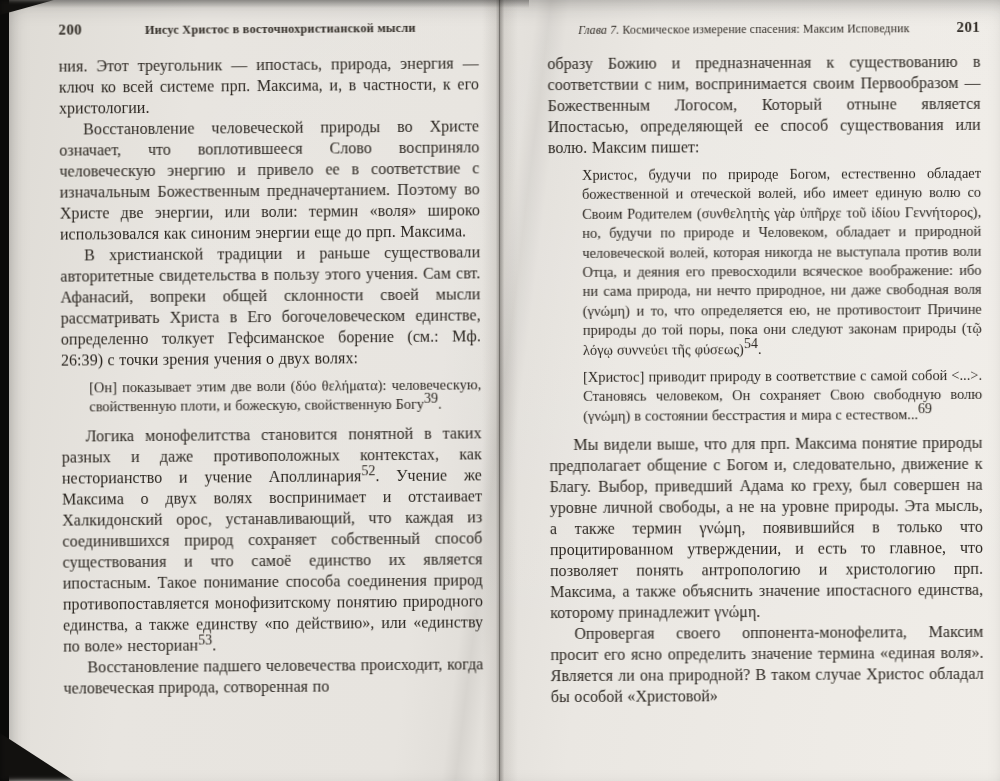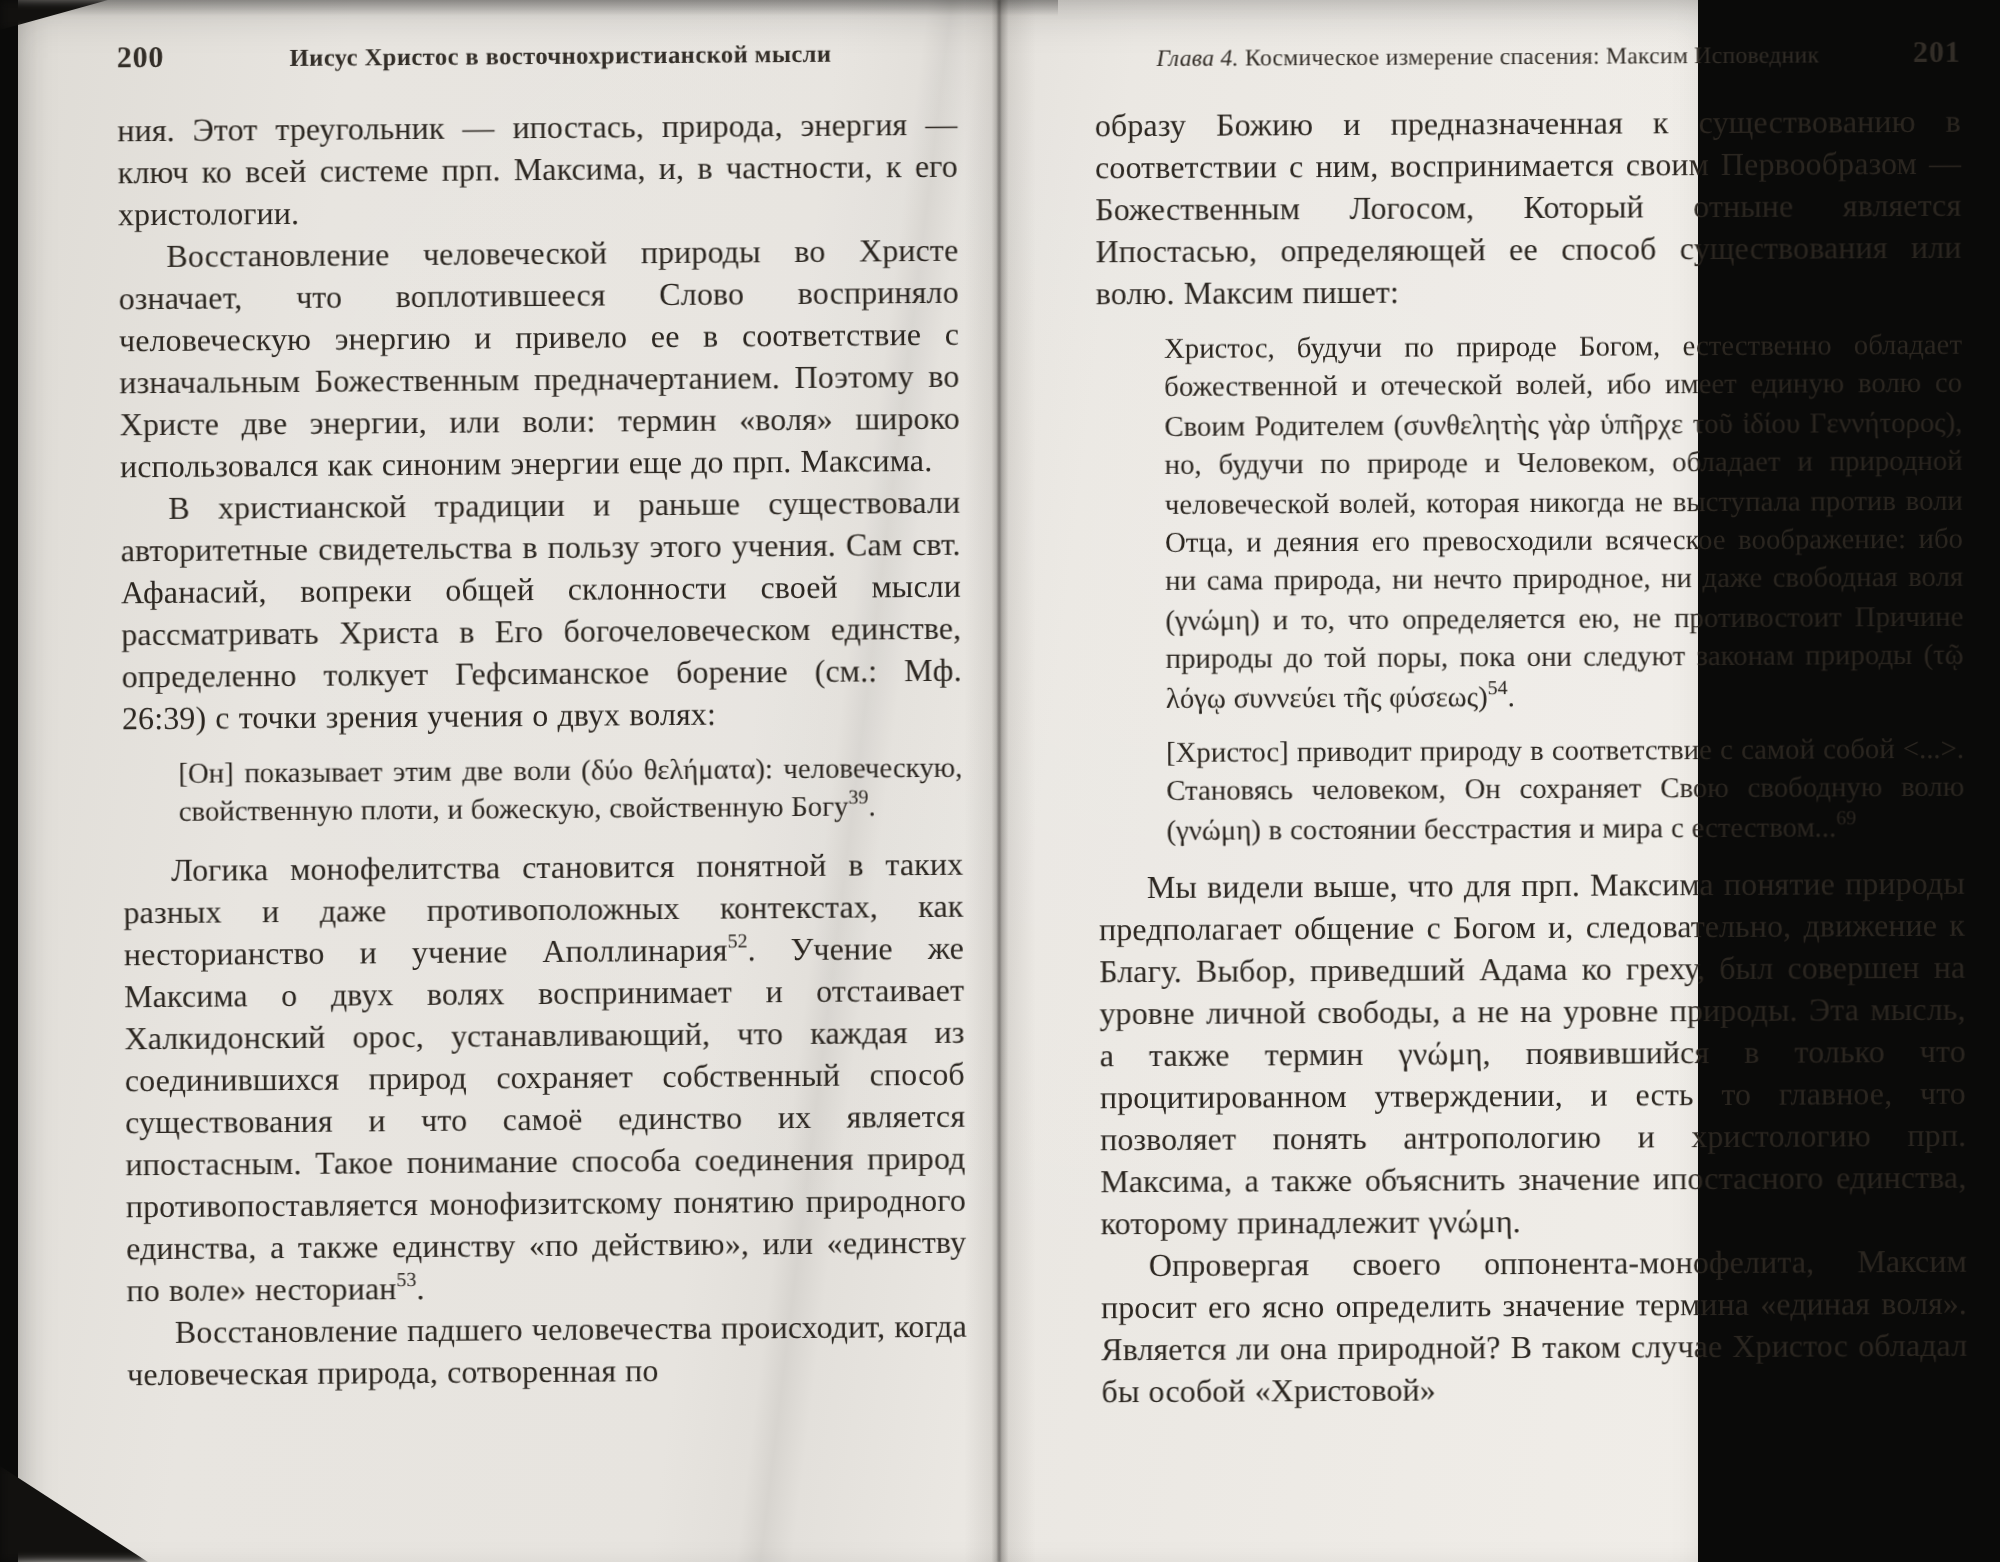--- a/index.html
+++ b/index.html
@@ -2,21 +2,21 @@
 <html lang="ru"><head>
 <meta charset="utf-8">
 <style>
   html,body{margin:0;padding:0;background:#000;}
   .photo{
     position:relative;width:1000px;height:781px;overflow:hidden;
     background:#0a0a09;
     font-family:"Liberation Serif","DejaVu Serif",serif;
   }
   .spread{
-    position:absolute;left:9px;top:0;width:840px;height:781px;
+    position:absolute;left:9px;top:0;width:991px;height:781px;
     background:
       radial-gradient(120% 90% at 75% 35%, rgba(255,255,255,0.10), rgba(255,255,255,0) 60%),
       linear-gradient(97deg,#dedbd5 0%,#e8e5e0 18%,#e7e4df 44%,#e2dfda 48.6%,#d7d4cf 49.9%,#e3e0db 51.6%,#eae7e2 60%,#eeebe6 84%,#f0ede8 100%);
     box-shadow:inset 0 14px 26px -16px rgba(0,0,0,0.35), inset 10px 0 22px -14px rgba(0,0,0,0.35);
     text-decoration:underline;
   }
   .gutter{
     position:absolute;left:473px;top:0;width:36px;height:781px;
     background:linear-gradient(90deg,rgba(61,55,47,0) 0%,rgba(61,55,47,0.10) 38%,rgba(35,31,26,0.38) 50%,rgba(61,55,47,0.10) 62%,rgba(61,55,47,0) 100%);
   }
@@ -44,21 +44,21 @@
   p.body{
     margin:0;font-size:16px;line-height:21px;text-align:justify;
     word-spacing:0.5px;letter-spacing:0.05px;
   }
   p.body.indent{text-indent:24px;}
   p.quote{
     margin:8px 0 8px 28px;font-size:14.4px;line-height:19.4px;text-align:justify;
     word-spacing:0.3px;
   }
   .page.right p.quote{margin-left:34px;}
-  sup{font-size:10px;line-height:0;letter-spacing:0;}
+  sup{font-size:14px;line-height:0;letter-spacing:0;}
 </style>
 </head>
 <body>
 
 <div class="photo">
   <div class="spread">
 
     <div class="page left">
       <div class="running-head">
         <span class="pagenum">200</span>
@@ -67,21 +67,21 @@
       <p class="body noindent"><span>ния. Этот треугольник — ипостась, природа, энергия — ключ ко всей системе прп. Максима, и, в частности, к его христологии.</span></p>
       <p class="body indent"><span>Восстановление человеческой природы во Христе означает, что воплотившееся Слово восприняло человеческую энергию и привело ее в соответствие с изначальным Божественным предначертанием. Поэтому во Христе две энергии, или воли: термин «воля» широко использовался как синоним энергии еще до прп. Максима.</span></p>
       <p class="body indent"><span>В христианской традиции и раньше существовали авторитетные свидетельства в пользу этого учения. Сам свт. Афанасий, вопреки общей склонности своей мысли рассматривать Христа в Его богочеловеческом единстве, определенно толкует Гефсиманское борение (см.: Мф. 26:39) с точки зрения учения о двух волях:</span></p>
       <p class="quote"><span>[Он] показывает этим две воли (δύο θελήματα): человеческую, свойственную плоти, и божескую, свойственную Богу</span><sup>39</sup><span>.</span></p>
       <p class="body indent"><span>Логика монофелитства становится понятной в таких разных и даже противоположных контекстах, как несторианство и учение Аполлинария</span><sup>52</sup><span>. Учение же Максима о двух волях воспринимает и отстаивает Халкидонский орос, устанавливающий, что каждая из соединившихся природ сохраняет собственный способ существования и что самоё единство их является ипостасным. Такое понимание способа соединения природ противопоставляется монофизитскому понятию природного единства, а также единству «по действию», или «единству по воле» несториан</span><sup>53</sup><span>.</span></p>
       <p class="body indent"><span>Восстановление падшего человечества происходит, когда человеческая природа, сотворенная по</span></p>
     </div>
 
     <div class="page right">
       <div class="running-head">
-        <span class="chap-head"><span class="chap-label">Глава 4.</span> <span class="chap-title">Космическое измерение спасения: Максим Исповедник</span></span>
+        <span class="chap-head"><span class="chap-label">Глава 7.</span> <span class="chap-title">Космическое измерение спасения: Максим Исповедник</span></span>
         <span class="pagenum">201</span>
       </div>
       <p class="body noindent"><span>образу Божию и предназначенная к существованию в соответствии с ним, воспринимается своим Первообразом — Божественным Логосом, Который отныне является Ипостасью, определяющей ее способ существования или волю. Максим пишет:</span></p>
       <p class="quote"><span>Христос, будучи по природе Богом, естественно обладает божественной и отеческой волей, ибо имеет единую волю со Своим Родителем (συνθελητὴς γὰρ ὑπῆρχε τοῦ ἰδίου Γεννήτορος), но, будучи по природе и Человеком, обладает и природной человеческой волей, которая никогда не выступала против воли Отца, и деяния его превосходили всяческое воображение: ибо ни сама природа, ни нечто природное, ни даже свободная воля (γνώμη) и то, что определяется ею, не противостоит Причине природы до той поры, пока они следуют законам природы (τῷ λόγῳ συννεύει τῆς φύσεως)</span><sup>54</sup><span>.</span></p>
       <p class="quote"><span>[Христос] приводит природу в соответствие с самой собой &lt;...&gt;. Становясь человеком, Он сохраняет Свою свободную волю (γνώμη) в состоянии бесстрастия и мира с естеством...</span><sup>69</sup></p>
       <p class="body indent"><span>Мы видели выше, что для прп. Максима понятие природы предполагает общение с Богом и, следовательно, движение к Благу. Выбор, приведший Адама ко греху, был совершен на уровне личной свободы, а не на уровне природы. Эта мысль, а также термин γνώμη, появившийся в только что процитированном утверждении, и есть то главное, что позволяет понять антропологию и христологию прп. Максима, а также объяснить значение ипостасного единства, которому принадлежит γνώμη.</span></p>
       <p class="body indent"><span>Опровергая своего оппонента-монофелита, Максим просит его ясно определить значение термина «единая воля». Является ли она природной? В таком случае Христос обладал бы особой «Христовой»</span></p>
     </div>
 
     <div class="gutter"></div>

